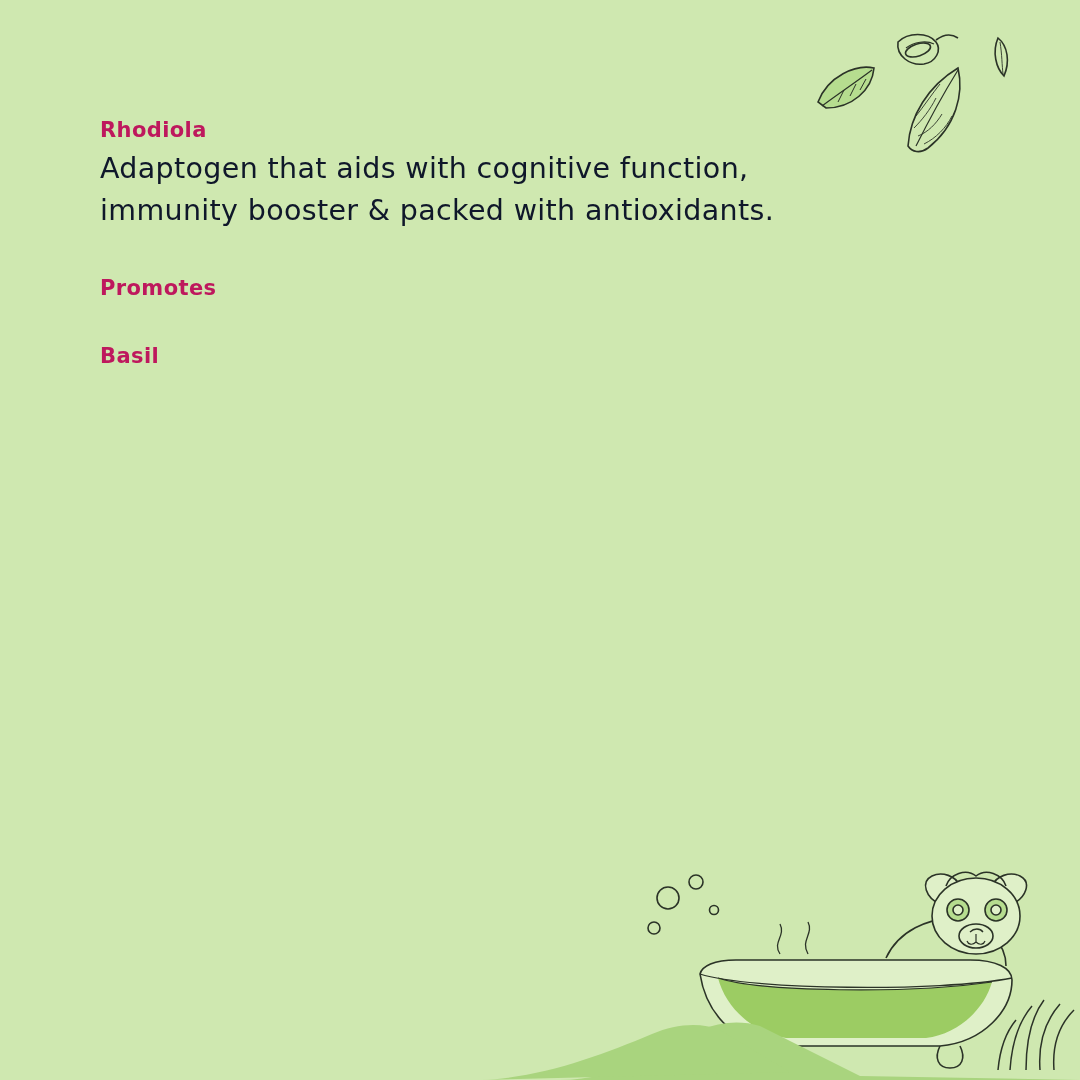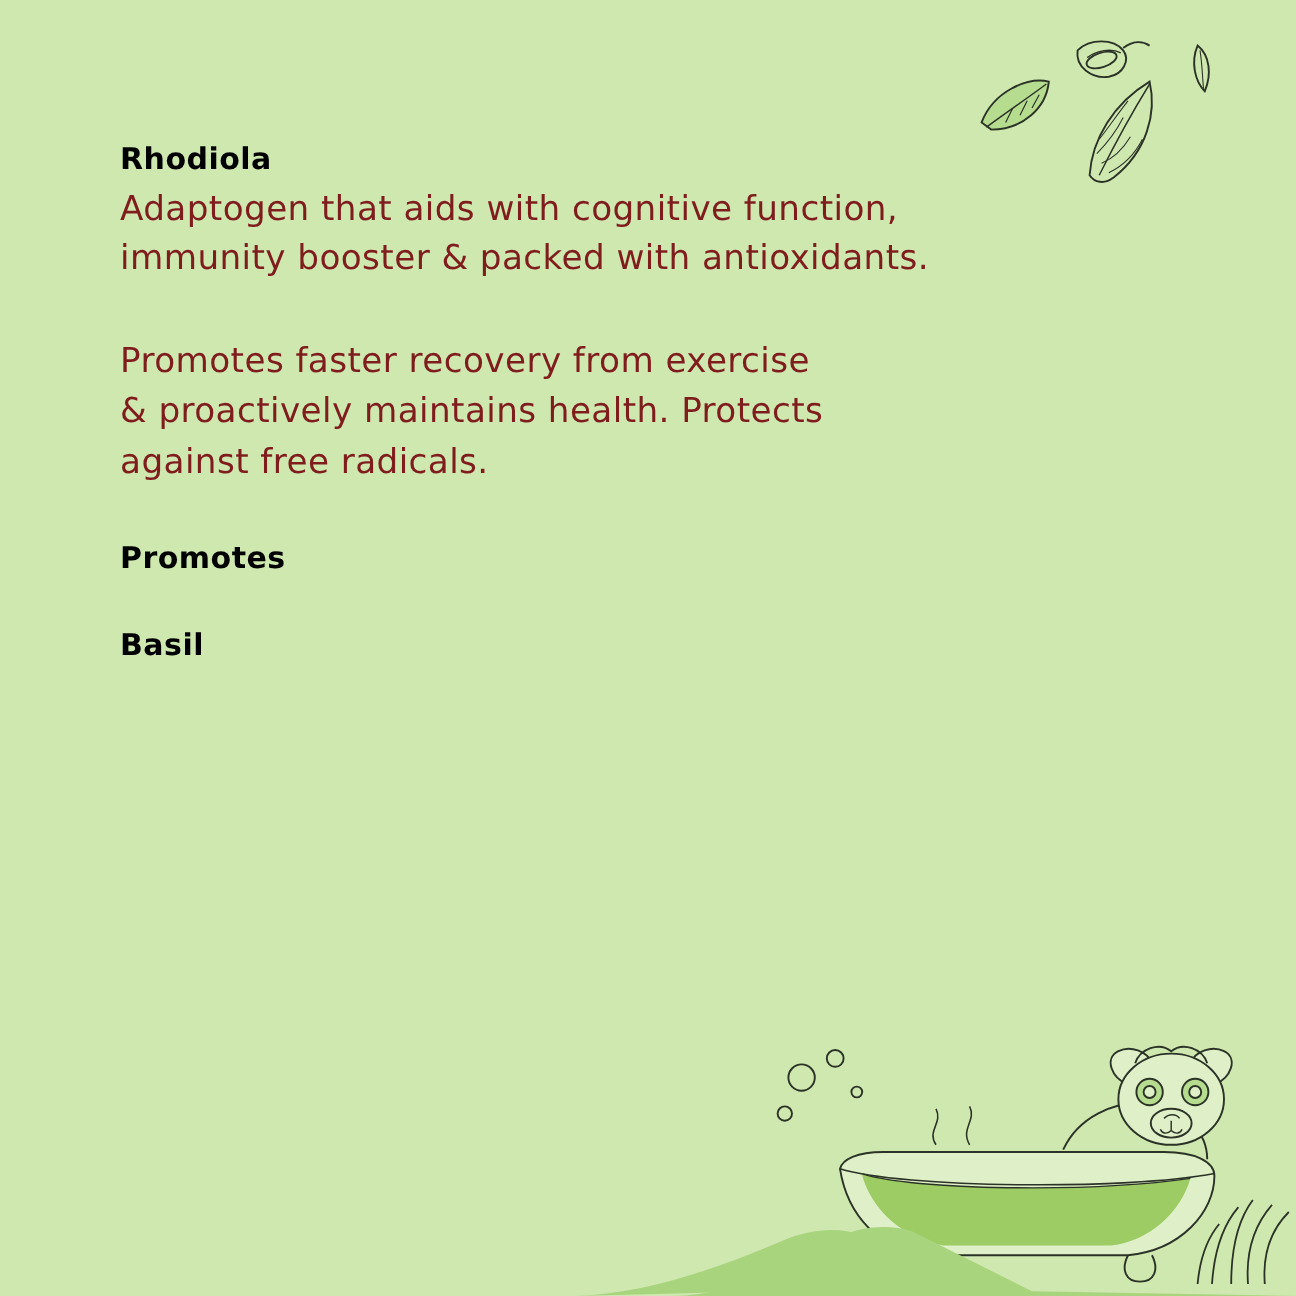--- a/index.html
+++ b/index.html
@@ -59,33 +59,33 @@
   .block {
     margin-bottom: 44px;
   }
   .block:last-child {
     margin-bottom: 4px;
   }
 
   .heading {
     font-family: "DejaVu Sans", sans-serif;
     font-weight: bold;
-    font-size: 25px;
+    font-size: 21px;
     letter-spacing: 0.4px;
-    color: #000000;
+    color: #be185d;
     line-height: 1.18;
     margin: 0 0 5px 0;
   }
 
   .desc {
     font-family: "DejaVu Sans", sans-serif;
     font-weight: 400;
     font-size: 28.5px;
     letter-spacing: 0.35px;
-    color: #7f1d1d;
+    color: #0f172a;
     line-height: 1.47;
     margin: 0;
     white-space: pre-line;
   }
 </style>
 </head>
 <body>
 
 <div id="page">
 
@@ -153,23 +153,20 @@
 
   <div class="content">
 
     <div class="block">
       <h2 class="heading">Rhodiola</h2>
       <p class="desc">Adaptogen that aids with cognitive function,
 immunity booster &amp; packed with antioxidants.</p>
     </div>
 
     <div class="block">
-      <p class="desc">Promotes faster recovery from exercise
-&amp; proactively maintains health. Protects
-against free radicals.</p>
     </div>
 
     <div class="block">
       <h2 class="heading">Promotes</h2>
     </div>
 
     <div class="block">
       <h2 class="heading">Basil</h2>
     </div>
 

